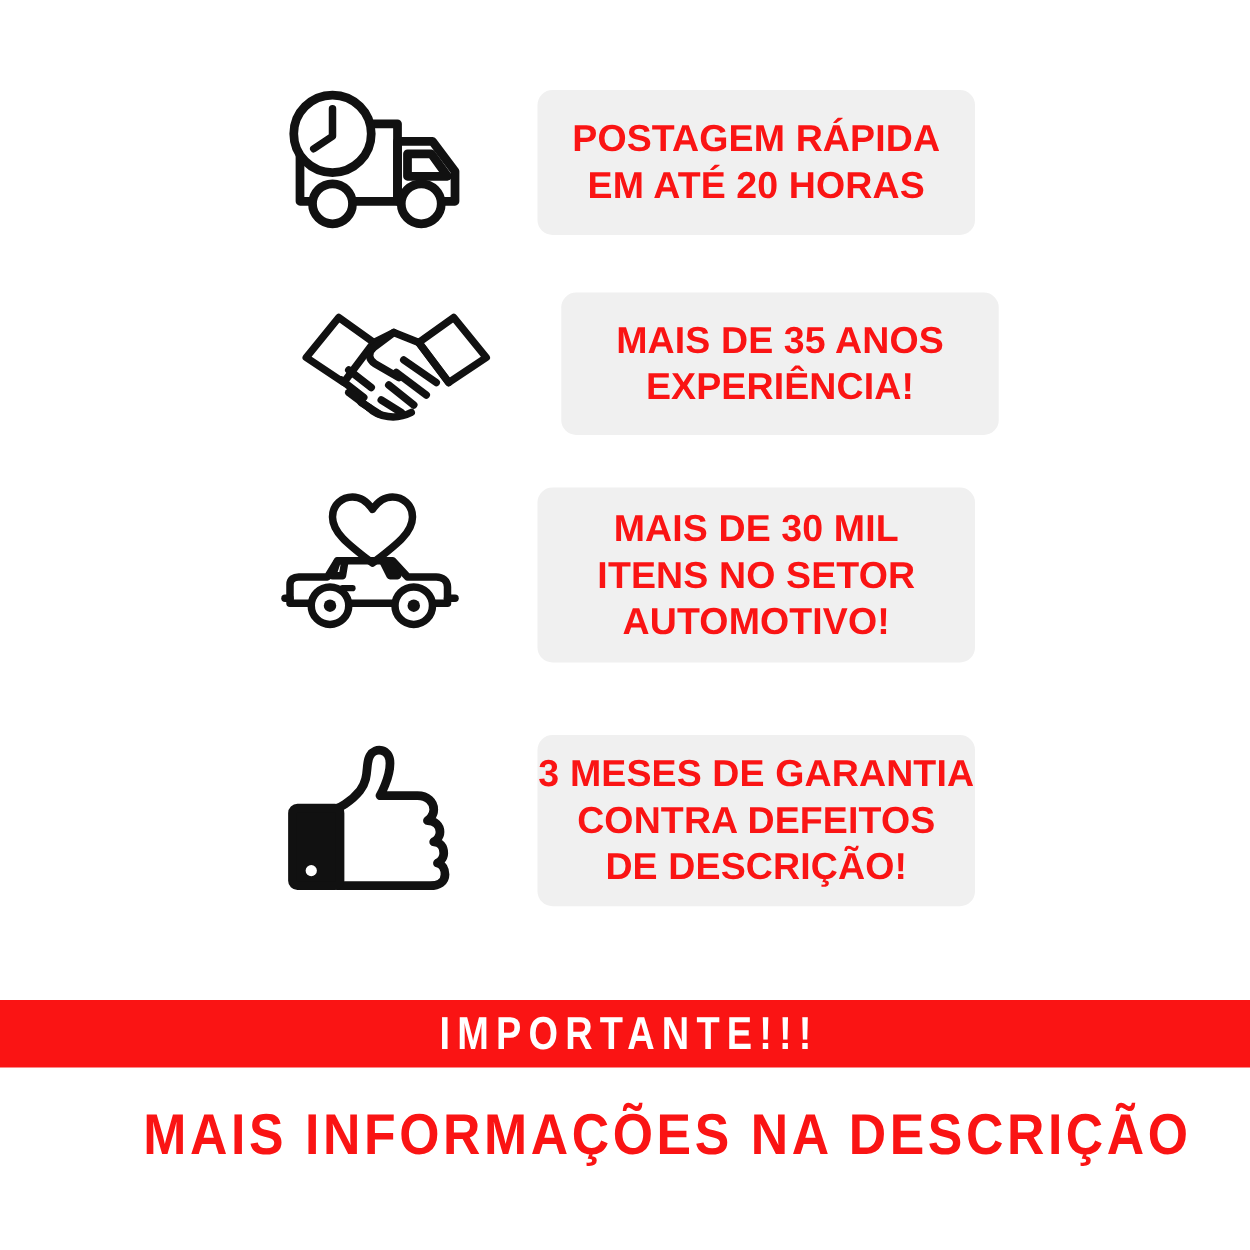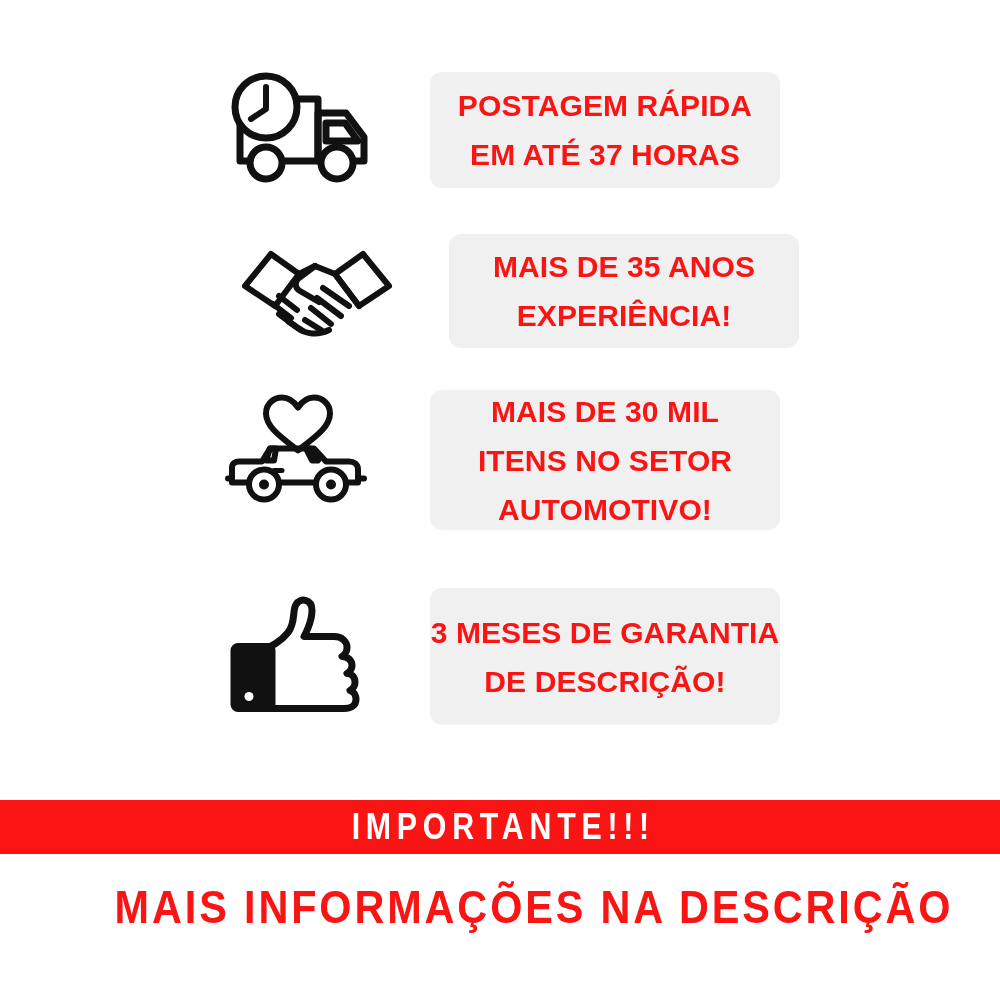--- a/index.html
+++ b/index.html
@@ -59,21 +59,20 @@
     left: 430px;
     width: 350px;
     background: #f0f0f0;
     border-radius: 12px;
     display: flex;
     flex-direction: column;
     align-items: center;
     justify-content: center;
     box-sizing: border-box;
     padding: 6px 8px;
-    gap: 12px;
   }
 
   .feature-line {
     color: #fa1414;
     font-weight: 700;
     font-size: 30px;
     line-height: 37px;
     letter-spacing: 0.1px;
     text-align: center;
     white-space: nowrap;
@@ -159,21 +158,21 @@
 
           <circle cx="48" cy="94" r="16" fill="#ffffff"></circle>
           <circle cx="119" cy="94" r="16" fill="#ffffff"></circle>
 
           <circle cx="48" cy="38" r="31" fill="#ffffff"></circle>
           <path d="M48 18 L48 40 L33 50" stroke-width="6"></path>
         </svg>
       </div>
       <div class="feature-box">
         <div class="feature-line">POSTAGEM RÁPIDA</div>
-        <div class="feature-line">EM ATÉ 37 HORAS</div>
+        <div class="feature-line">EM ATÉ 20 HORAS</div>
       </div>
     </div>
 
     <div class="feature-row" id="row-2">
       <div class="feature-icon">
         <svg viewBox="0 0 160 110" xmlns="http://www.w3.org/2000/svg" fill="none" stroke="#111111" stroke-width="6" stroke-linejoin="round" stroke-linecap="round">
 
           <path d="M8 52 L34 20 L62 40 L38 72 Z"></path>
 
           <path d="M152 52 L126 20 L98 40 L122 72 Z"></path>
@@ -244,20 +243,21 @@
                    C134 89 137 93 137 98 C137 103 132 106 132 106
                    C136 107 138 111 138 115 C138 121 133 124 126 124
                    L58 124 L52 124 Z" fill="#ffffff"></path>
 
           <rect x="16" y="62" width="38" height="62" rx="4" fill="#111111" stroke="#111111"></rect>
           <circle cx="31" cy="112" r="4.5" fill="#ffffff" stroke="none"></circle>
         </svg>
       </div>
       <div class="feature-box">
         <div class="feature-line">3 MESES DE GARANTIA</div>
+        <div class="feature-line">CONTRA DEFEITOS</div>
         <div class="feature-line">DE DESCRIÇÃO!</div>
       </div>
     </div>
 
   </div>
 
   <div class="banner">
     <div class="banner-text">IMPORTANTE!!!</div>
   </div>
 

